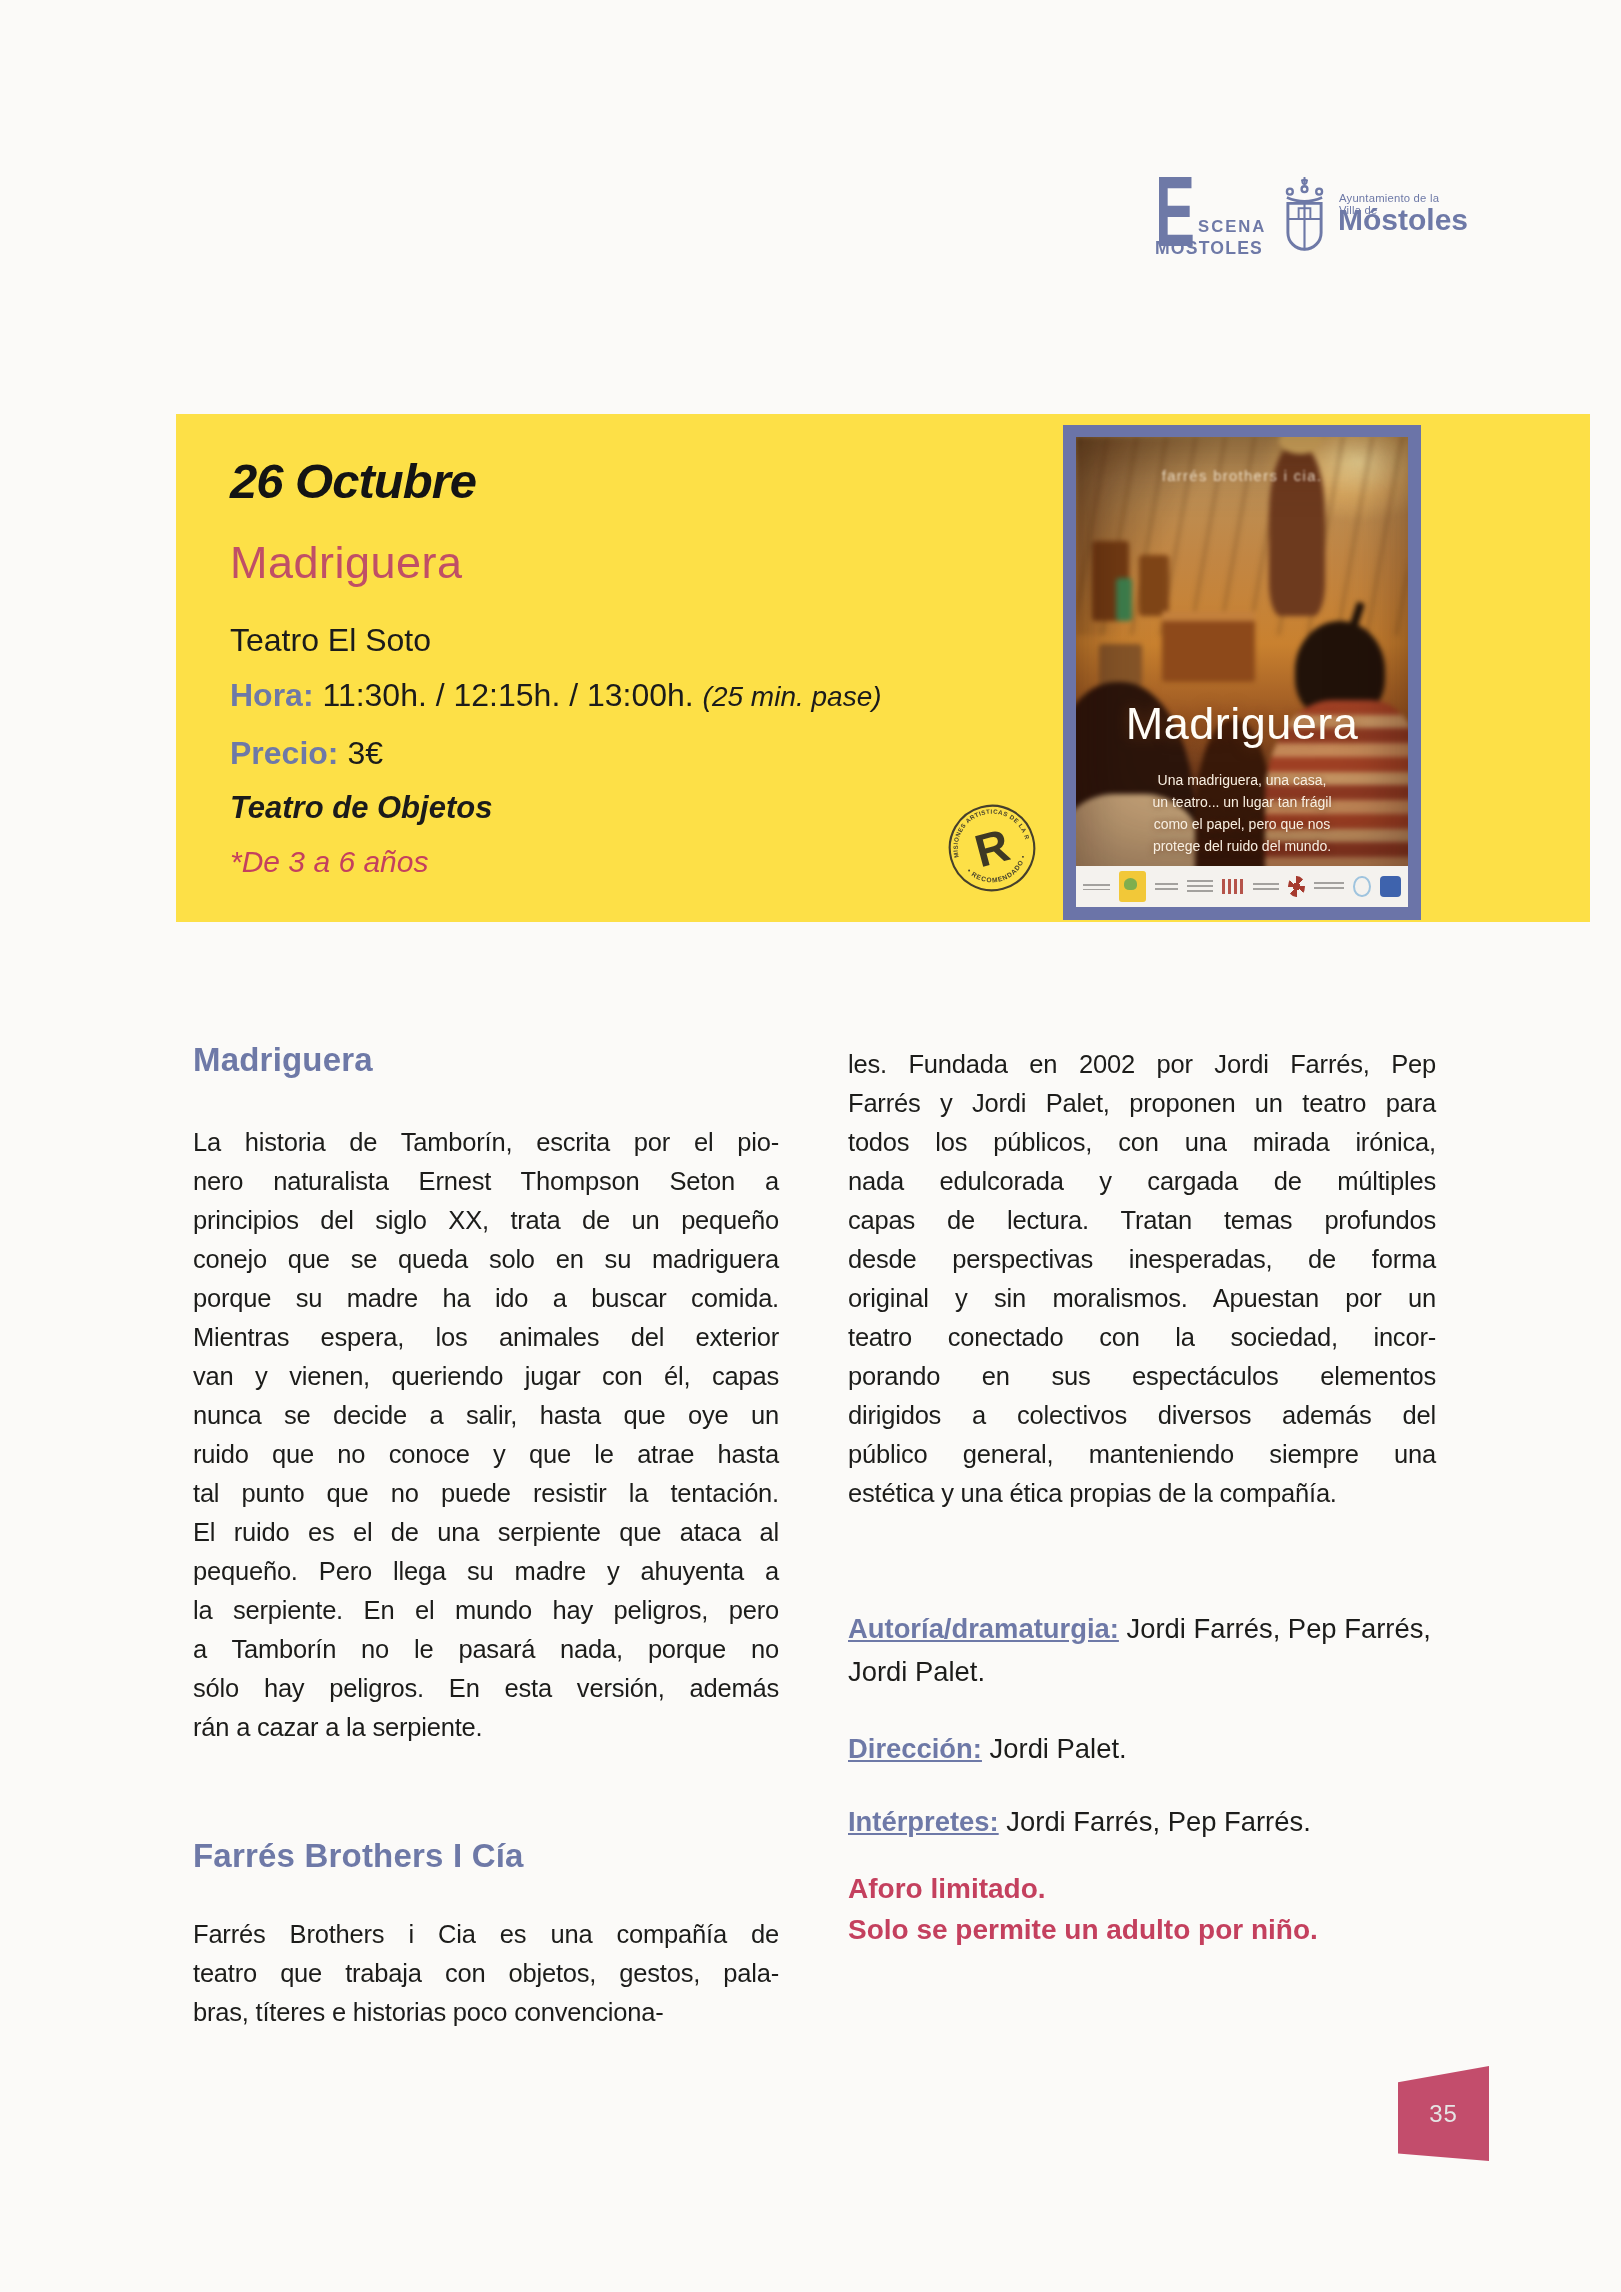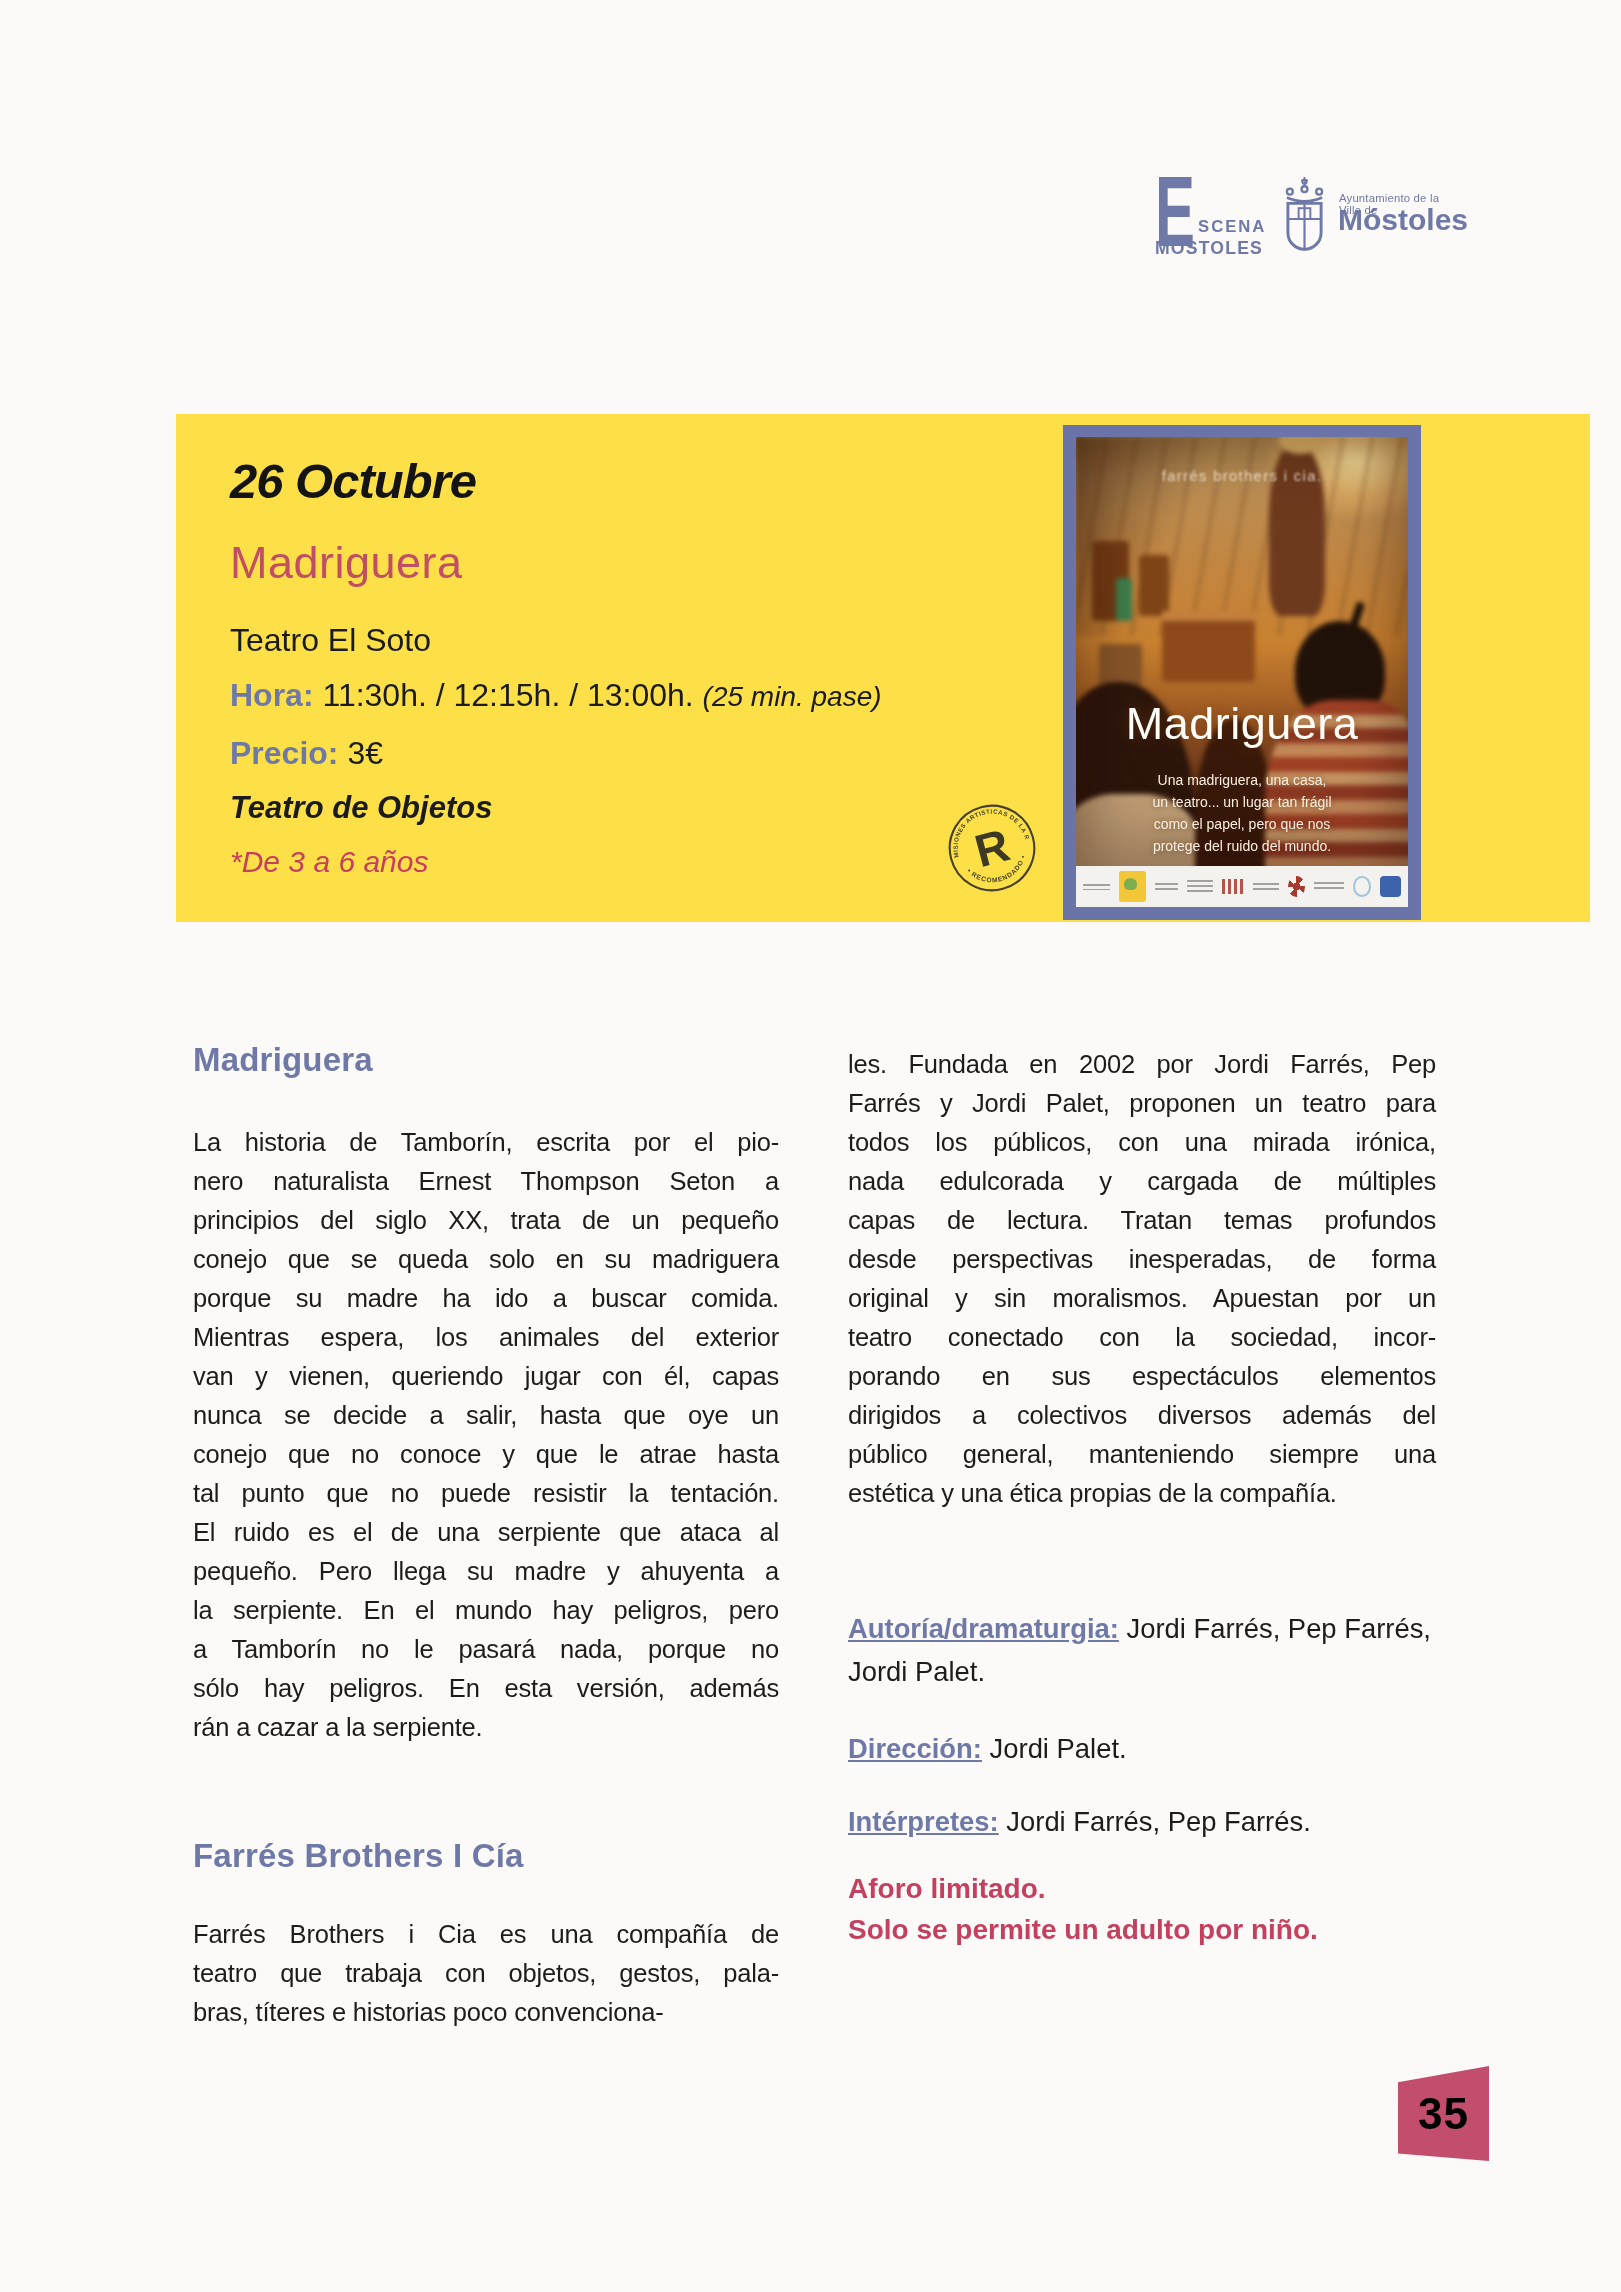--- a/index.html
+++ b/index.html
@@ -98,21 +98,21 @@
   .c1{ top:1607px; } .c2{ top:1727px; } .c3{ top:1800px; }
   .credit-label{ color:#6e79a7; font-weight:bold;text-decoration:underline; }
   .notice{ position:absolute; left:848px; top:1868px; width:608px; font-size:28px; line-height:41px;
     font-weight:bold; color:#c4405e; }
   .notice .tline{ text-align:left; }
 
   
   .page-num{ position:absolute; left:1398px; top:2066px; width:91px; height:95px; background:#c34d6c;
     clip-path:polygon(0 17%, 100% 0, 100% 100%, 0 92%);
     display:flex; align-items:center; justify-content:center; }
-  .page-num span{ color:#000000; font-size:44px; font-weight:bold; letter-spacing:1px; }
+  .page-num span{ color:#e5e5e5; font-size:24px; font-weight:normal; letter-spacing:1px; }
 </style>
 </head>
 <body>
 
 <div class="page">
 
   <div class="brand-escena">
     <span class="escena-initial">E</span>
     <span class="escena-word">SCENA</span>
     <span class="escena-city">MÓSTOLES</span>
@@ -211,21 +211,21 @@
   <div class="section-heading h-left1">Madriguera</div>
   <div class="body-text jlines p-left1">
       <div class="tline">La historia de Tamborín, escrita por el pio-</div>
       <div class="tline">nero naturalista Ernest Thompson Seton a</div>
       <div class="tline">principios del siglo XX, trata de un pequeño</div>
       <div class="tline">conejo que se queda solo en su madriguera</div>
       <div class="tline">porque su madre ha ido a buscar comida.</div>
       <div class="tline">Mientras espera, los animales del exterior</div>
       <div class="tline">van y vienen, queriendo jugar con él, capas</div>
       <div class="tline">nunca se decide a salir, hasta que oye un</div>
-      <div class="tline">conejo que no conoce y que le atrae hasta</div>
+      <div class="tline">ruido que no conoce y que le atrae hasta</div>
       <div class="tline">tal punto que no puede resistir la tentación.</div>
       <div class="tline">El ruido es el de una serpiente que ataca al</div>
       <div class="tline">pequeño. Pero llega su madre y ahuyenta a</div>
       <div class="tline">la serpiente. En el mundo hay peligros, pero</div>
       <div class="tline">a Tamborín no le pasará nada, porque no</div>
       <div class="tline">sólo hay peligros. En esta versión, además</div>
       <div class="tline tline-last">rán a cazar a la serpiente.</div>
     </div>
   <div class="section-heading h-left2">Farrés Brothers I Cía</div>
   <div class="body-text jlines p-left2">

